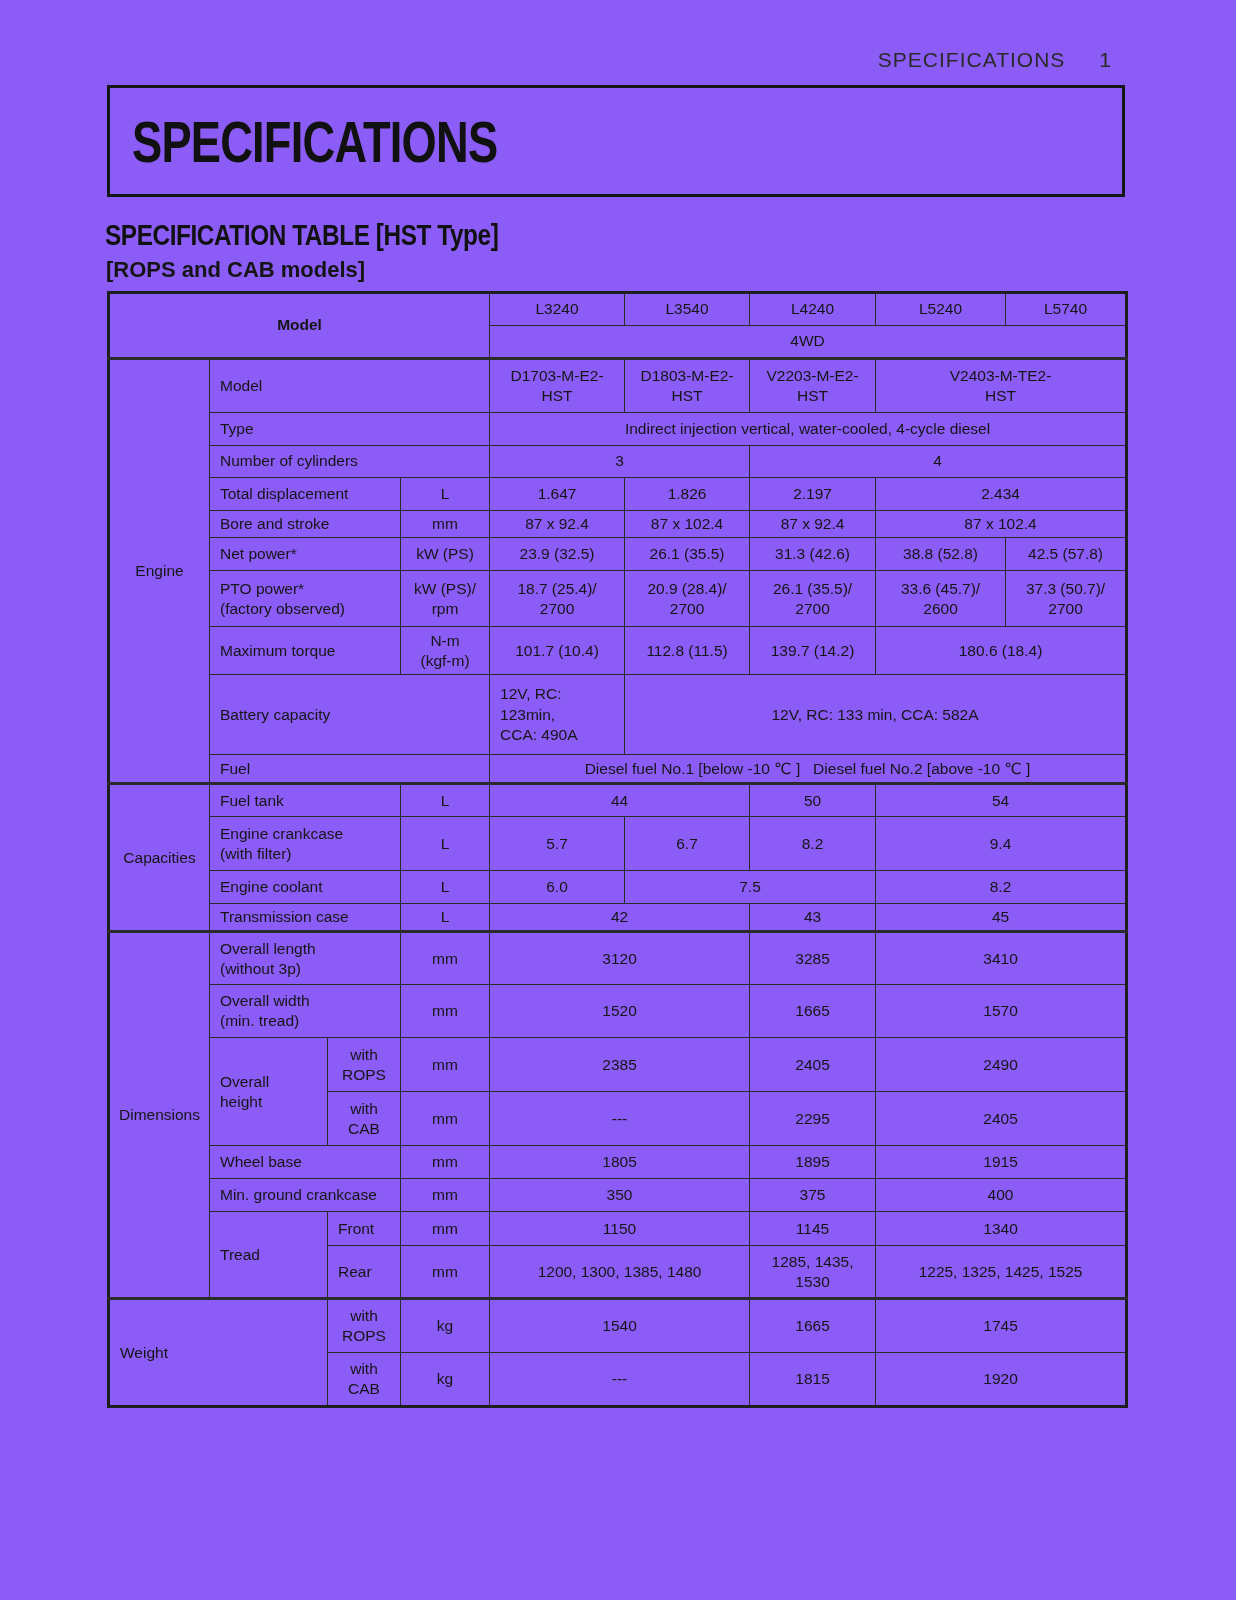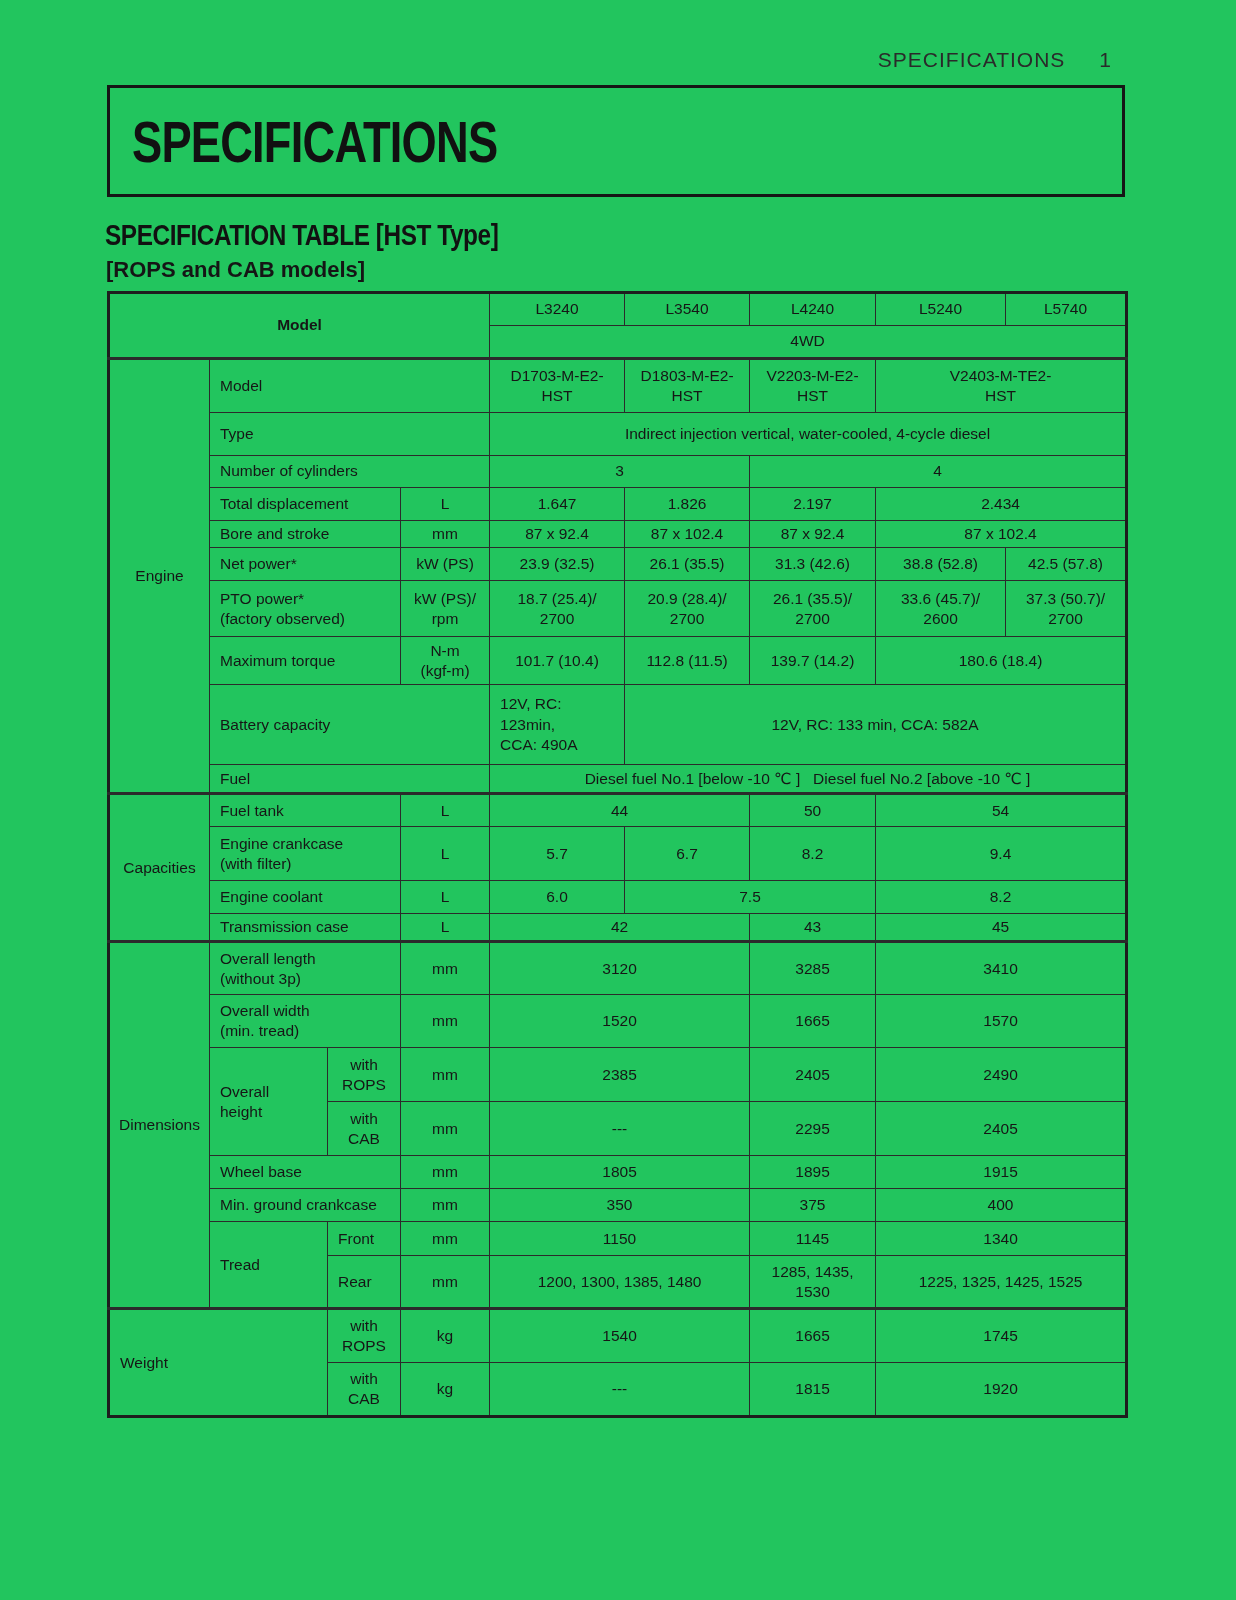--- a/index.html
+++ b/index.html
@@ -1,19 +1,19 @@
 <!DOCTYPE html>
 <html><head>
 <meta charset="utf-8">
 <style>
   html,body{margin:0;padding:0;background:#ffffff;}
   .page{
     position:relative;
     width:1236px;height:1600px;
-    background:#22c55e;
+    background:#8b5cf6;
     font-family:"Liberation Sans","DejaVu Sans",sans-serif;
     color:#1b1b1b;
   }
   
   .running-header{
     position:absolute;top:48px;right:124px;
     font-size:21px;letter-spacing:1px;color:#2a2a2a;
     display:flex;align-items:baseline;gap:34px;
   }
   
@@ -109,21 +109,21 @@
           <td colspan="3" class="left">Model</td>
           <td>D1703-M-E2-
 HST</td>
           <td>D1803-M-E2-
 HST</td>
           <td>V2203-M-E2-
 HST</td>
           <td colspan="2">V2403-M-TE2-
 HST</td>
         </tr>
-        <tr style="height: 43px;">
+        <tr style="height: 33px;">
           <td colspan="3" class="left">Type</td>
           <td colspan="5">Indirect injection vertical, water-cooled, 4-cycle diesel</td>
         </tr>
         <tr style="height: 32px;">
           <td colspan="3" class="left">Number of cylinders</td>
           <td colspan="2">3</td>
           <td colspan="3">4</td>
         </tr>
         <tr style="height: 33px;">
           <td colspan="2" class="left">Total displacement</td>

